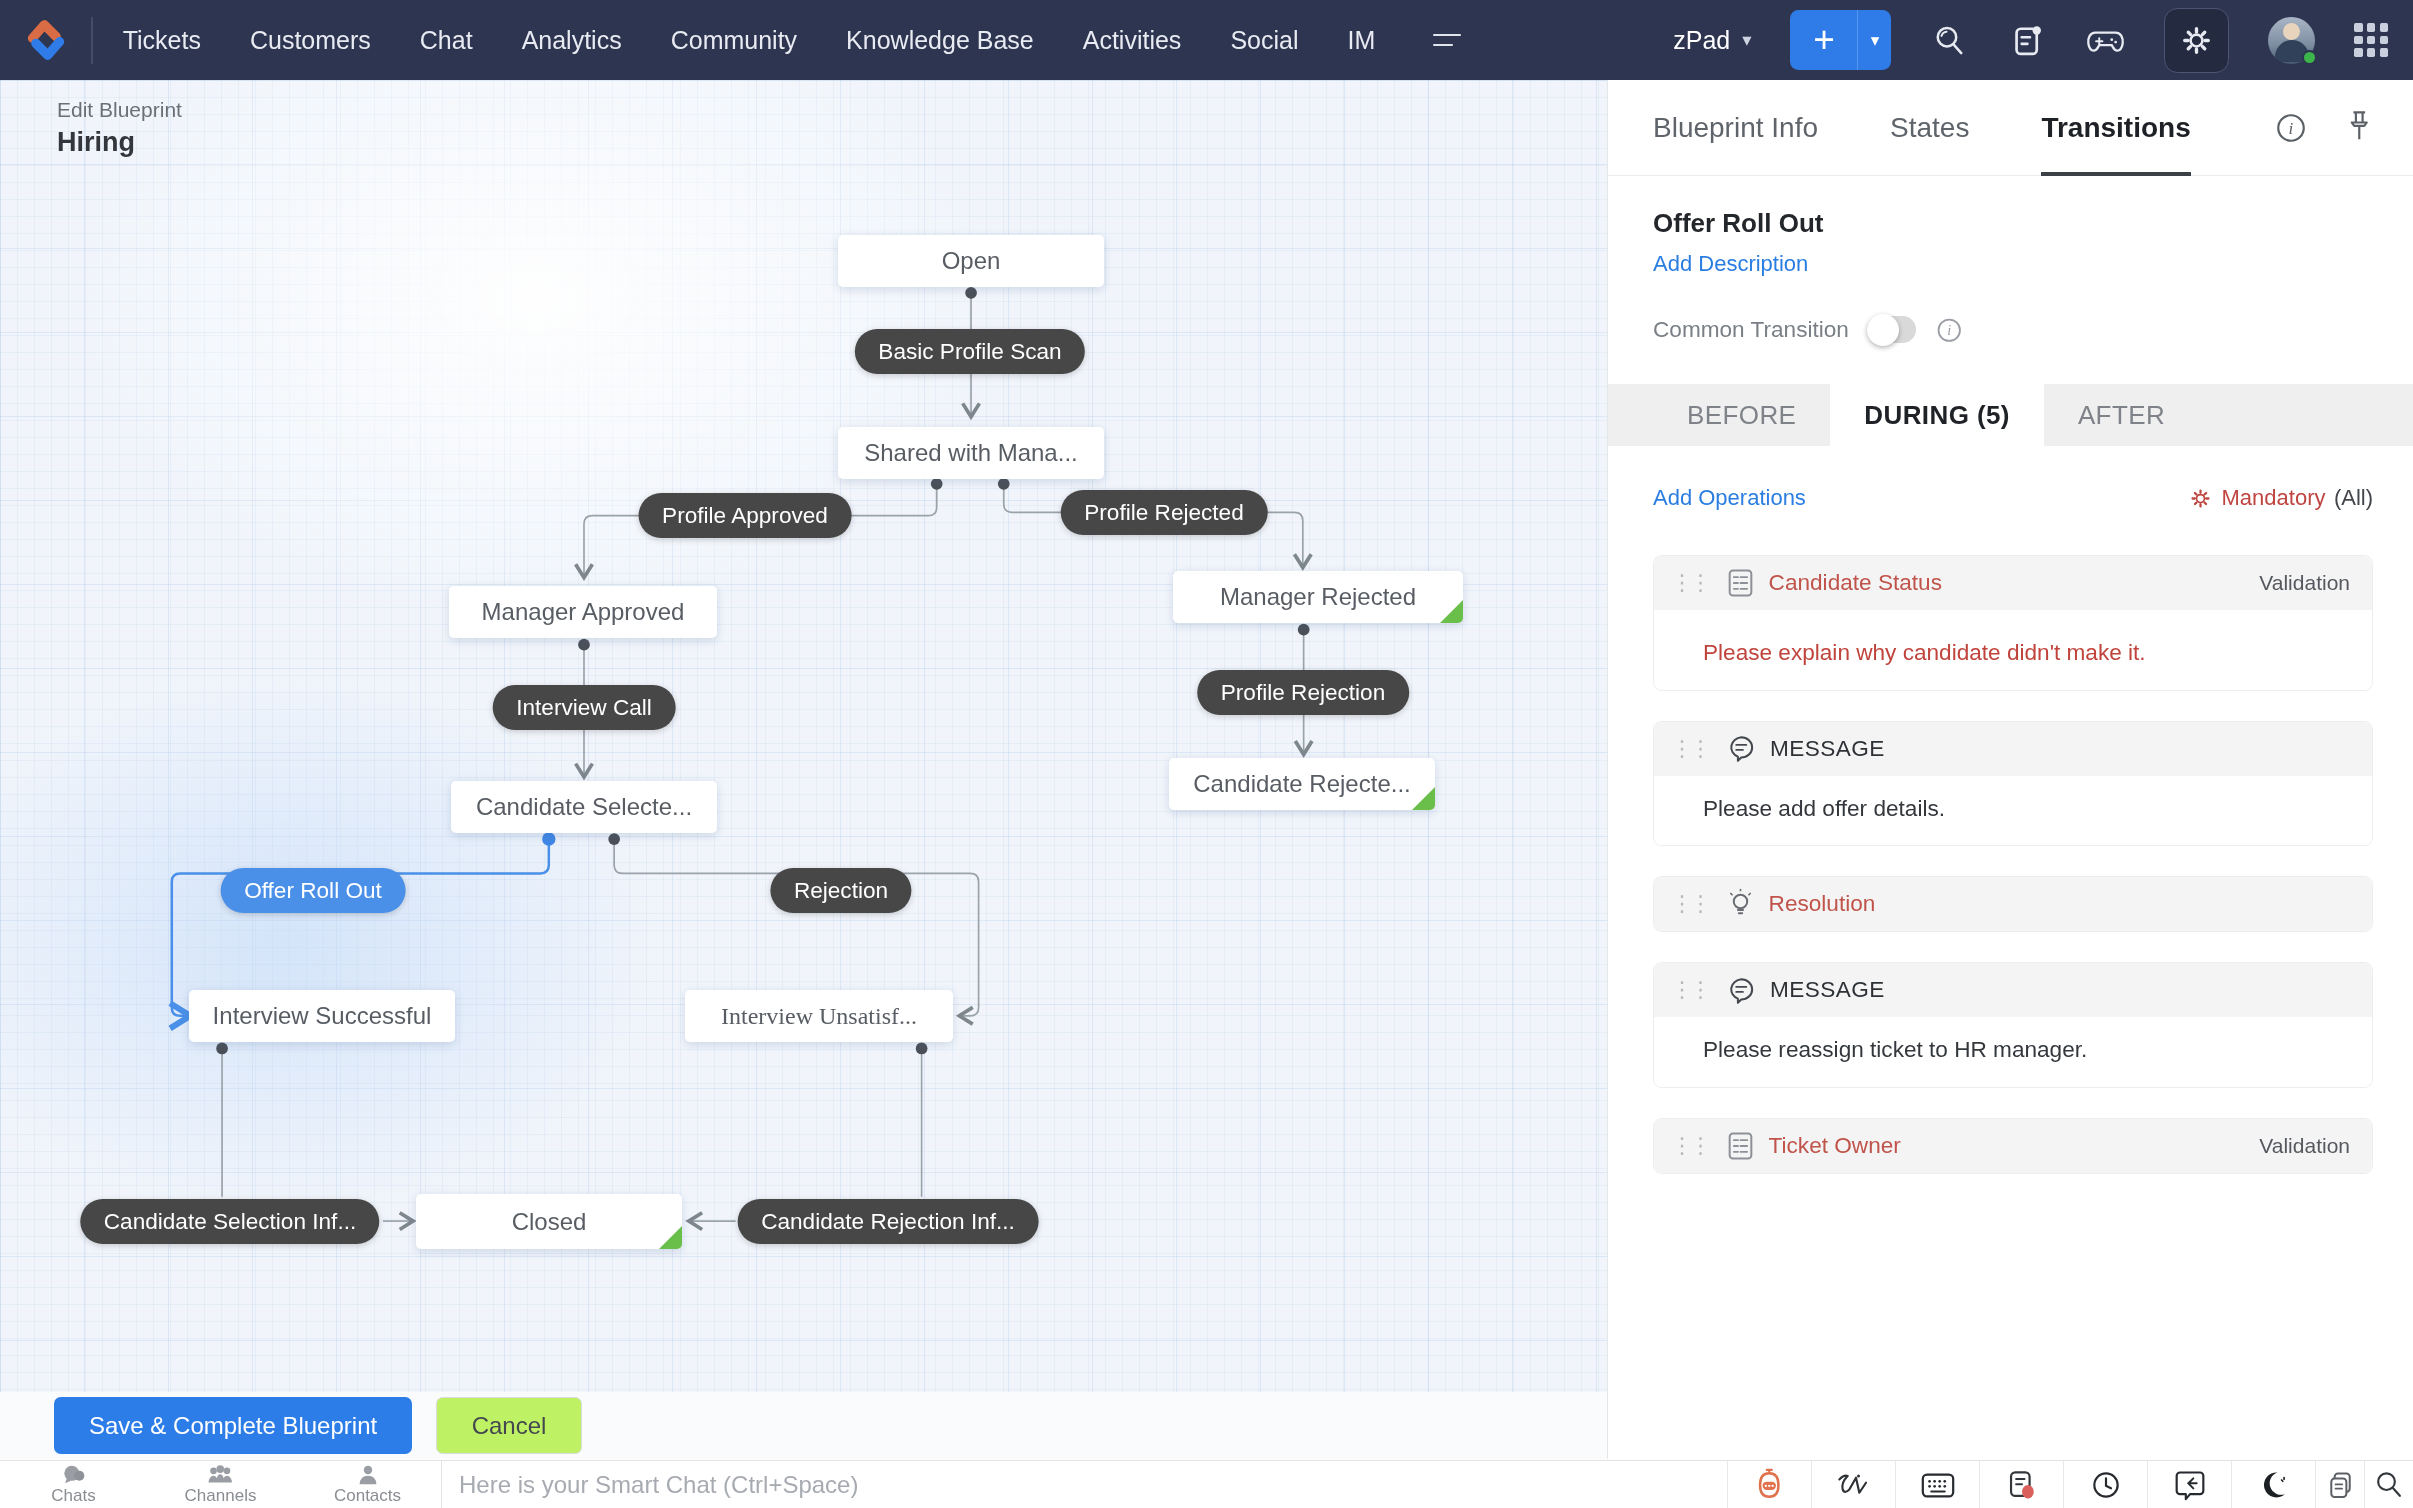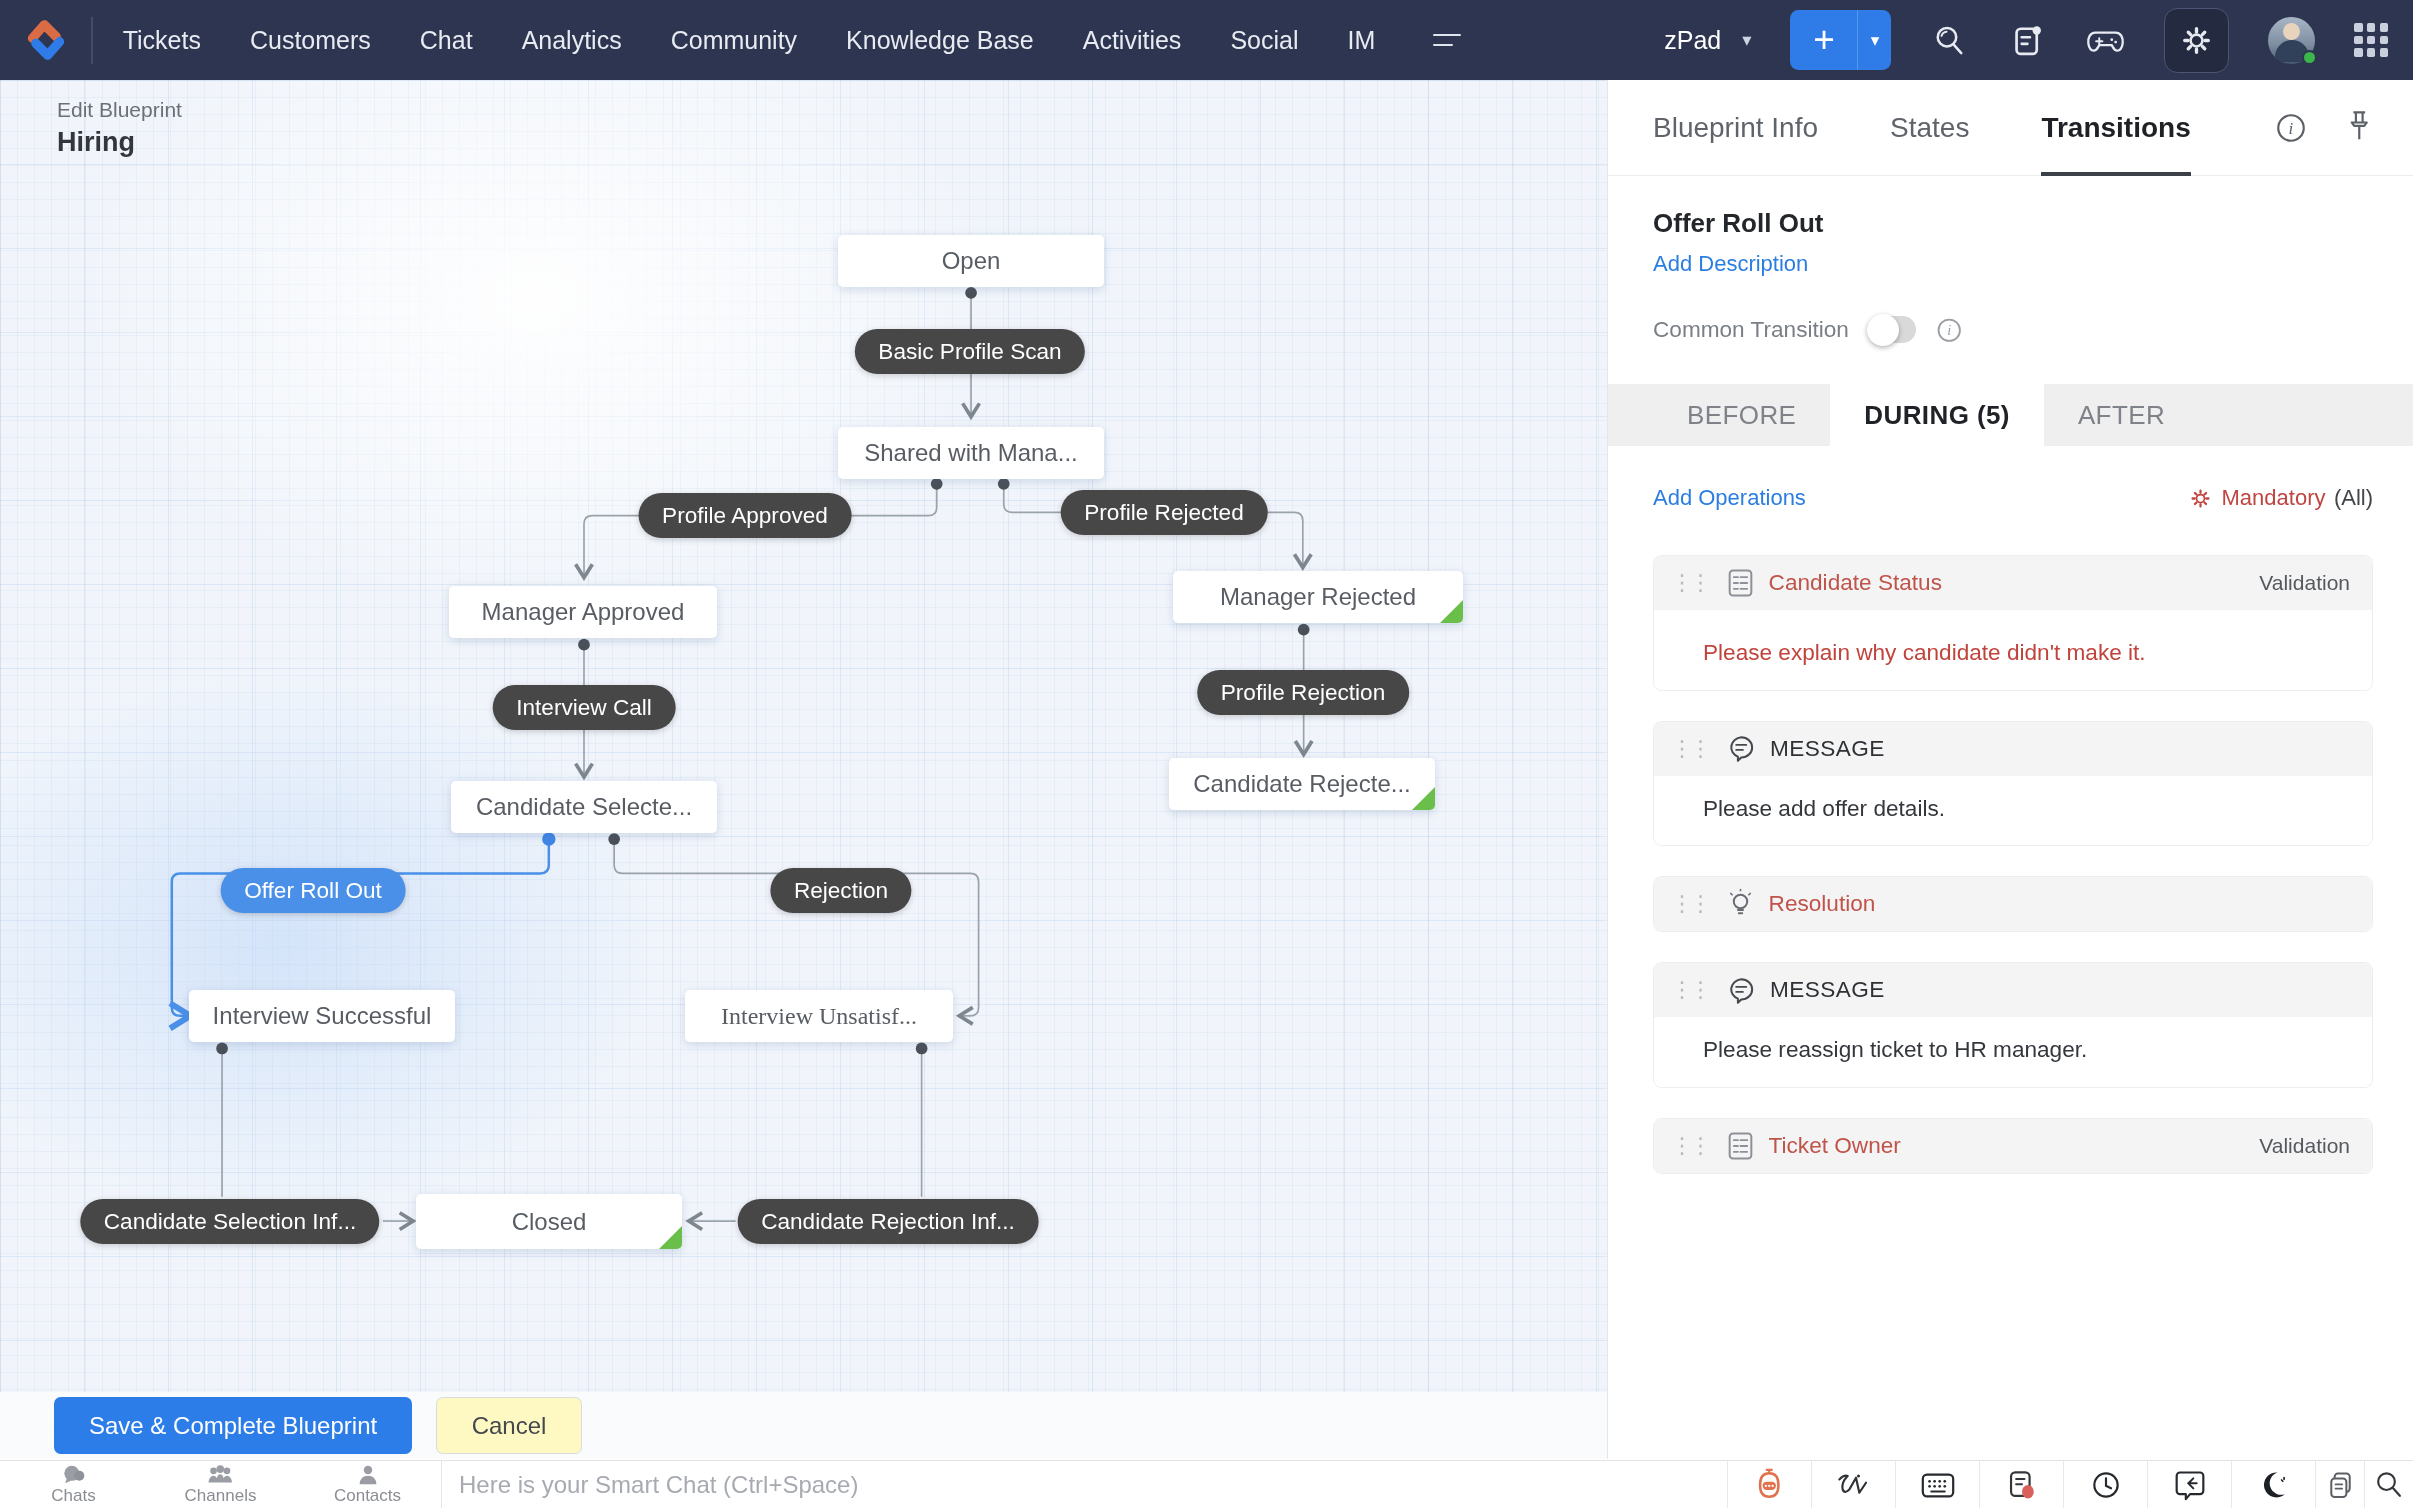--- a/index.html
+++ b/index.html
@@ -9,21 +9,21 @@
   .topnav { position:absolute; left:0; top:0; width:2413px; height:80px; background:#2d3550; display:flex; align-items:center; }
   .brand { width:91px; display:flex; justify-content:center; align-items:center; }
   .brand-divider { width:1.7px; height:47px; background:#454c66; margin-right:30px; }
   .nav-items { display:flex; align-items:center; gap:49px; }
   .nav-item { color:#e9ebf2; font-size:25px; cursor:pointer; white-space:nowrap; }
   .nav-lines { display:flex; flex-direction:column; gap:7.5px; margin-left:8.4px; }
   .nav-lines span { display:block; height:2.5px; background:#dfe3ec; border-radius:1.7px; }
   .nav-lines span:nth-child(1){ width:28.5px; }
   .nav-lines span:nth-child(2){ width:20px; }
   .nav-right { margin-left:auto; display:flex; align-items:center; gap:39px; padding-right:25px; }
-  .workspace { color:#fff; font-size:25px; display:flex; align-items:center; gap:21px; cursor:pointer; }
+  .workspace { color:#fff; font-size:25px; display:flex; align-items:center; gap:12px; cursor:pointer; }
   .caret { font-size:18.4px; color:#cfd4e2; }
   .add-split { display:flex; border-radius:8.4px; overflow:hidden; cursor:pointer; }
   .add-main { width:67px; height:60px; background:#2f7ce8; color:#fff; font-size:37px; font-weight:300; display:flex; align-items:center; justify-content:center; }
   .add-caret { width:34px; height:60px; background:#2f7ce8; border-left:1.7px solid #5596ee; color:#fff; font-size:17px; display:flex; align-items:center; justify-content:center; }
   .navicon { width:39px; height:39px; display:flex; align-items:center; justify-content:center; cursor:pointer; }
   .gear-box { width:65px; height:65px; border:1.7px solid #4d5574; border-radius:13.4px; background:#242a40; display:flex; align-items:center; justify-content:center; cursor:pointer; }
   .avatar-wrap { position:relative; width:47px; height:47px; cursor:pointer; }
   .avatar { width:47px; height:47px; border-radius:50%; background:linear-gradient(180deg,#a9b6c6 0%,#7d8da0 60%,#45586e 100%); overflow:hidden; position:relative; }
   .avatar::before { content:""; position:absolute; left:15px; top:6.7px; width:17px; height:17px; border-radius:50%; background:#e8d3bd; }
   .avatar::after { content:""; position:absolute; left:6.7px; top:23.5px; width:34px; height:22px; border-radius:17px 17px 0 0; background:#32415a; }
@@ -46,21 +46,21 @@
   .crumb { font-size:21px; color:#6b7077; }
   .bp-title { font-size:27px; color:#33373c; font-weight:bold; margin-top:5px; }
   .wires { position:absolute; left:0; top:0; }
   .node { position:absolute; height:52px; background:#fff; border-radius:5px; box-shadow:0 2.5px 10px rgba(70,100,150,0.20); display:flex; align-items:center; justify-content:center; font-size:24px; color:#585d64; cursor:pointer; }
   .node .flag { position:absolute; right:0; bottom:0; width:0; height:0; border-left:23.5px solid transparent; border-bottom:23.5px solid #6abf4b; border-bottom-right-radius:5px; }
   .pill { position:absolute; transform:translateX(-50%); height:45px; padding:0 23.5px; background:#474747; color:#fff; font-size:22.6px; border-radius:23.5px; display:flex; align-items:center; white-space:nowrap; cursor:pointer; box-shadow:0 1.7px 6.7px rgba(0,0,0,0.18); }
   .pill.selected { background:#4a90e8; }
 
   .canvas-actions { position:absolute; left:0; bottom:0; width:100%; height:67px; background:rgba(250,251,252,0.97); display:flex; align-items:center; gap:23.5px; padding-left:54px; }
   .btn-primary { height:57px; padding:0 35px; background:#2d7de9; color:#fff; font-size:24px; border:none; border-radius:6.7px; cursor:pointer; font-family:inherit; }
-  .btn-plain { height:57px; padding:0 35px; background:#fef9c3; color:#44484e; font-size:24px; border:1.7px solid #d9dbde; border-radius:6.7px; cursor:pointer; font-family:inherit; }
+  .btn-plain { height:57px; padding:0 35px; background:#bef264; color:#44484e; font-size:24px; border:1.7px solid #d9dbde; border-radius:6.7px; cursor:pointer; font-family:inherit; }
 
   
   .panel { position:absolute; left:1607px; top:80px; width:806px; height:1379px; background:#fff; border-left:1.7px solid #e4e6e8; }
   .panel-tabs { height:96px; display:flex; align-items:center; padding:0 40px 0 45px; border-bottom:1.7px solid #ececec; position:relative; }
   .ptab { font-size:28px; color:#5f646b; margin-right:72px; cursor:pointer; height:96px; display:flex; align-items:center; position:relative; }
   .ptab.active { color:#1e2125; font-weight:bold; }
   .ptab.active::after { content:""; position:absolute; left:0; right:0; bottom:0; height:3.4px; background:#3c4147; }
   .panel-tab-icons { margin-left:auto; display:flex; align-items:center; gap:37px; }
   .panel-section { padding:32px 40px 0 45px; }
   .p-title { font-size:26px; font-weight:bold; color:#23262a; }

